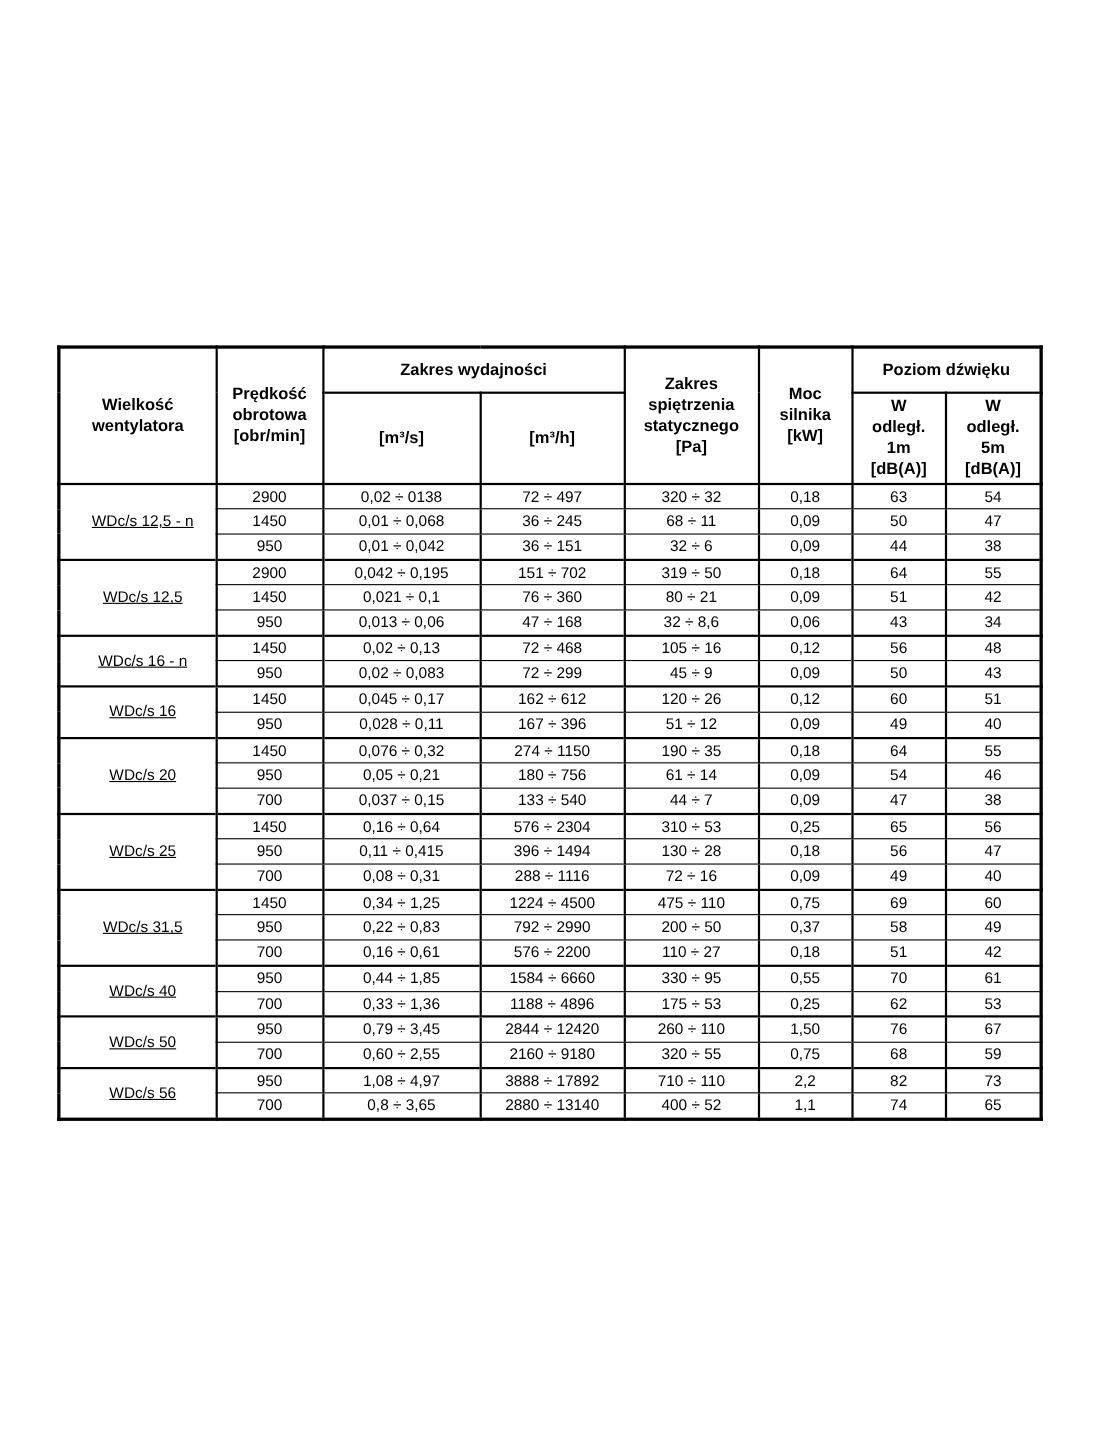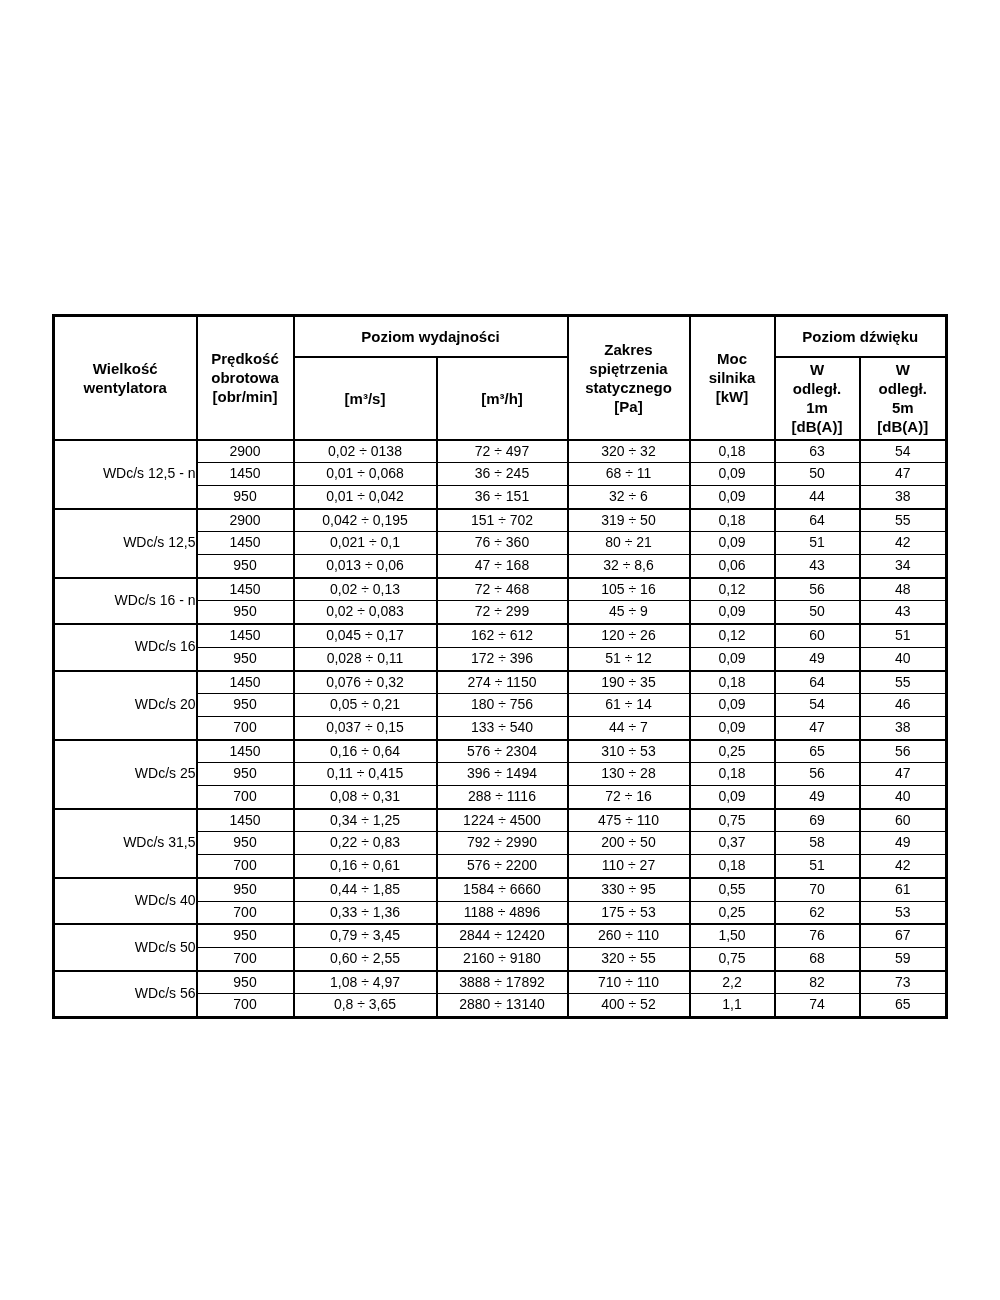--- a/index.html
+++ b/index.html
@@ -42,22 +42,23 @@
   .fan-table thead tr.h-top th { height: 41px; }
   .fan-table thead tr.h-sub th { height: 83px; }
   .fan-table tbody td {
     font-size: 14px;
     height: 21.7px;
     line-height: 21.7px;
     white-space: nowrap;
   }
   .fan-table tbody tr.group-start td { border-top-width: 2px; }
   .fan-table tbody td.fan-name {
-    text-align: right;
+    text-align: center;
     padding-left: 9px;
+    text-decoration: underline;
   }
   
   col.c1 { width: 143px; }
   col.c2 { width: 97px; }
   col.c3 { width: 143px; }
   col.c4 { width: 131px; }
   col.c5 { width: 122px; }
   col.c6 { width: 85px; }
   col.c7 { width: 85px; }
   col.c8 { width: 87px; }
@@ -77,21 +78,21 @@
         <col class="c7">
         <col class="c8">
     </colgroup>
     <thead>
       <tr class="h-top">
         <th rowspan="2">Wielkość
 wentylatora</th>
         <th rowspan="2">Prędkość
 obrotowa
 [obr/min]</th>
-        <th colspan="2">Poziom wydajności</th>
+        <th colspan="2">Zakres wydajności</th>
         <th rowspan="2">Zakres
 spiętrzenia
 statycznego
 [Pa]</th>
         <th rowspan="2">Moc
 silnika
 [kW]</th>
         <th colspan="2">Poziom dźwięku</th>
       </tr>
       <tr class="h-sub">
@@ -189,21 +190,21 @@
           <td>0,045 ÷ 0,17</td>
           <td>162 ÷ 612</td>
           <td>120 ÷ 26</td>
           <td>0,12</td>
           <td>60</td>
           <td>51</td>
         </tr>
         <tr>
           <td>950</td>
           <td>0,028 ÷ 0,11</td>
-          <td>172 ÷ 396</td>
+          <td>167 ÷ 396</td>
           <td>51 ÷ 12</td>
           <td>0,09</td>
           <td>49</td>
           <td>40</td>
         </tr>
         <tr class="group-start">
           <td rowspan="3" class="fan-name">WDc/s 20</td>
           <td>1450</td>
           <td>0,076 ÷ 0,32</td>
           <td>274 ÷ 1150</td>

